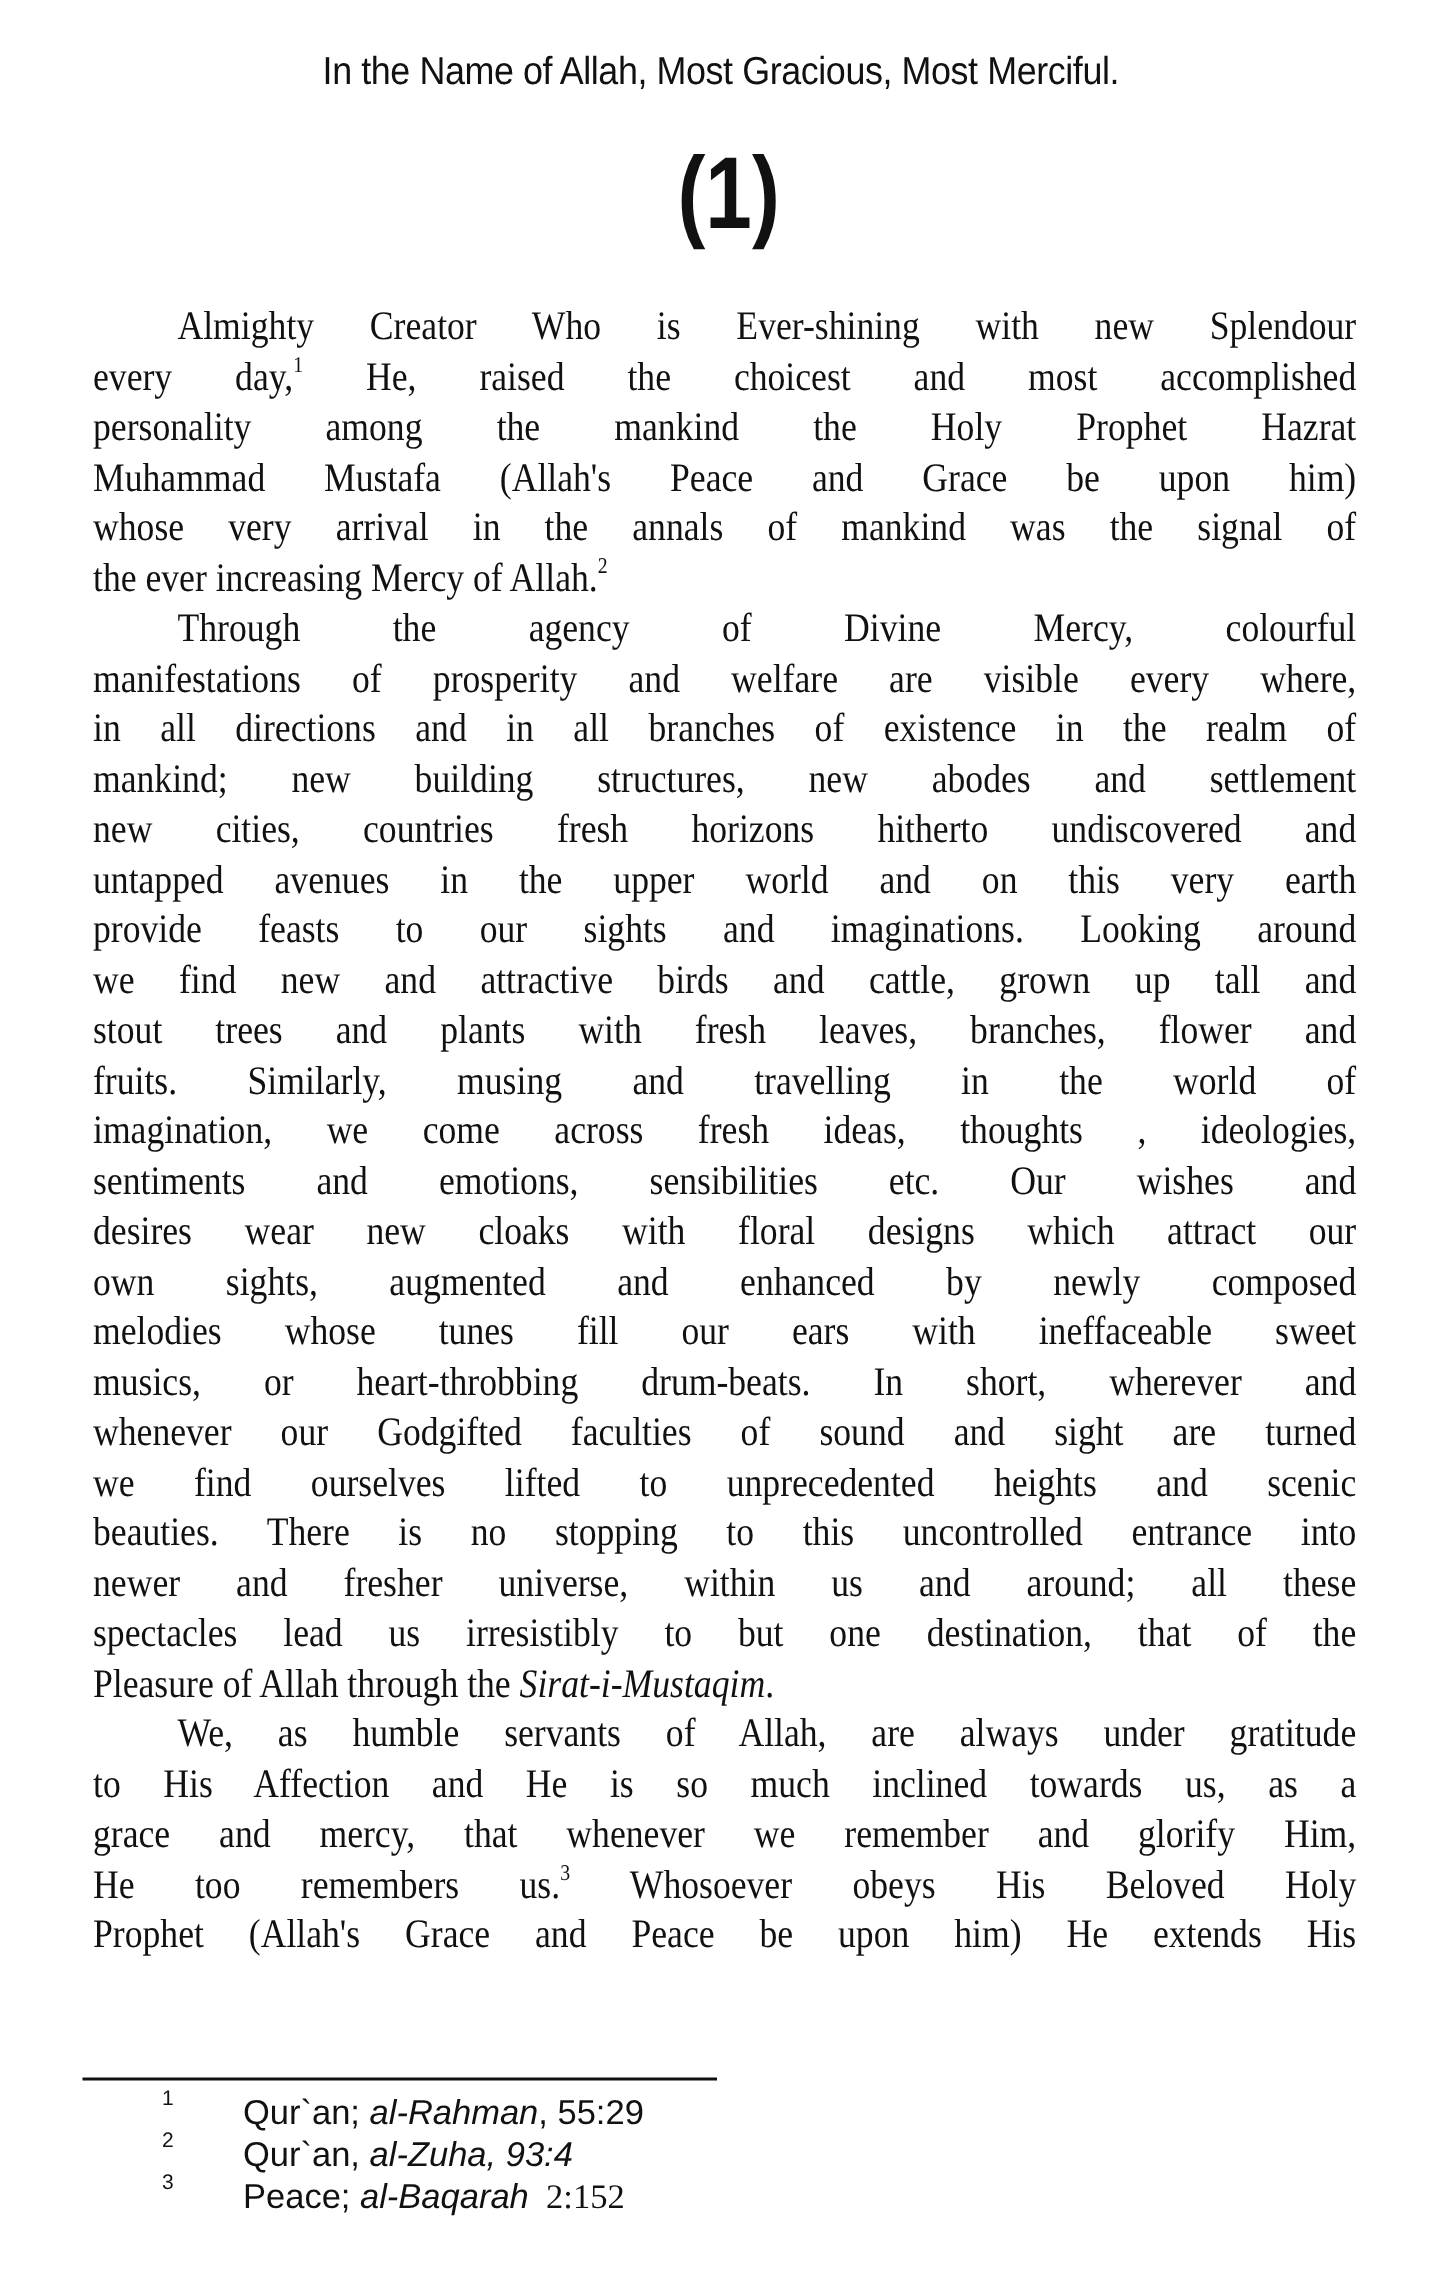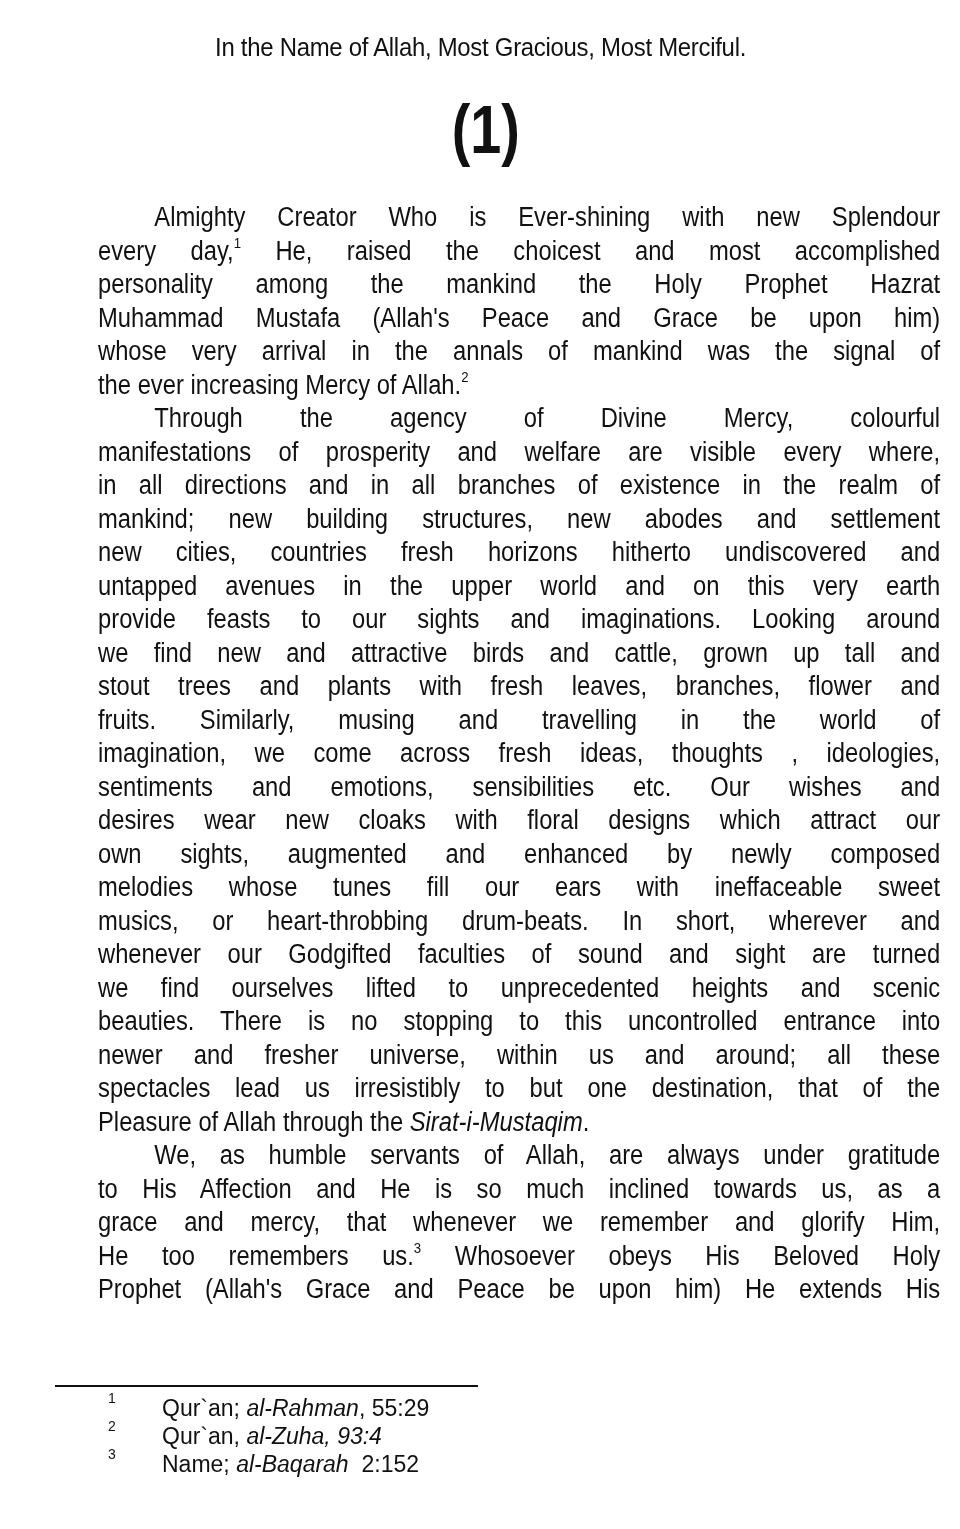--- a/index.html
+++ b/index.html
@@ -3,21 +3,21 @@
 <meta charset="utf-8">
 <style>
   html, body { margin: 0; padding: 0; background: #ffffff; }
   body { width: 960px; height: 1529px; position: relative; overflow: hidden; color: #111111; }
   .page { position: absolute; left: 0; top: 12px; width: 960px; height: 1529px; }
   .header { position: absolute; top: 20px; left: 0; width: 960px; text-align: center;
     font-family: "Liberation Sans Narrow", "Liberation Sans", sans-serif; font-size: 26px; letter-spacing: -0.3px; transform: scaleX(0.92); transform-origin: 487px 0; }
   .chapter { position: absolute; top: 78px; left: 0; width: 960px; text-align: center;
     font-family: "Liberation Sans", sans-serif; font-weight: bold; font-size: 68px; transform: scaleX(0.82); transform-origin: 512px 0; }
   .body-text { position: absolute; left: 62px; top: 189px; width: 842px;
-    font-family: Liberation Sans, sans-serif; font-size: 27px; margin-left: 36px; }
+    font-family: Liberation Serif, serif; font-size: 27px; }
   .line { display: block; height: 33.5px; line-height: 33.5px; white-space: nowrap;
     text-align: justify; text-align-last: justify; transform: scaleX(0.88); transform-origin: 0 0; width: 957px; }
   .line.last { text-align-last: left; }
   .line.indent { padding-left: 64px; width: 893px; }
   sup { font-size: 15px; line-height: 0; vertical-align: 12px; }
   em { font-style: italic; }
   .rule { position: absolute; left: 55px; top: 1373px; width: 423px; height: 2px; background: #111111; }
   .footnotes { position: absolute; left: 108px; top: 1380px; font-family: "Liberation Sans", sans-serif; font-size: 23px; color: #111; }
   .fn { position: relative; height: 28px; line-height: 28px; white-space: nowrap; }
   .fn-num { position: absolute; left: 0; top: -8px; font-size: 14px; }
@@ -77,16 +77,16 @@
       <div class="fn">
         <span class="fn-num">1</span>
         <span class="fn-text"><span>Qur`an; </span><em>al-Rahman</em><span style="white-space: pre;">, 55:29</span></span>
       </div>
       <div class="fn">
         <span class="fn-num">2</span>
         <span class="fn-text"><span>Qur`an, </span><em>al-Zuha</em><span style="white-space: pre; font-style: italic;">, 93:4</span></span>
       </div>
       <div class="fn">
         <span class="fn-num">3</span>
-        <span class="fn-text"><span>Name; </span><em>al-Baqarah</em><span style="white-space: pre;">  2:152</span></span>
+        <span class="fn-text"><span>Peace; </span><em>al-Baqarah</em><span style="white-space: pre; font-family: Liberation Serif, serif;">  2:152</span></span>
       </div>
     </div>
 </div>
 
 </body></html>

